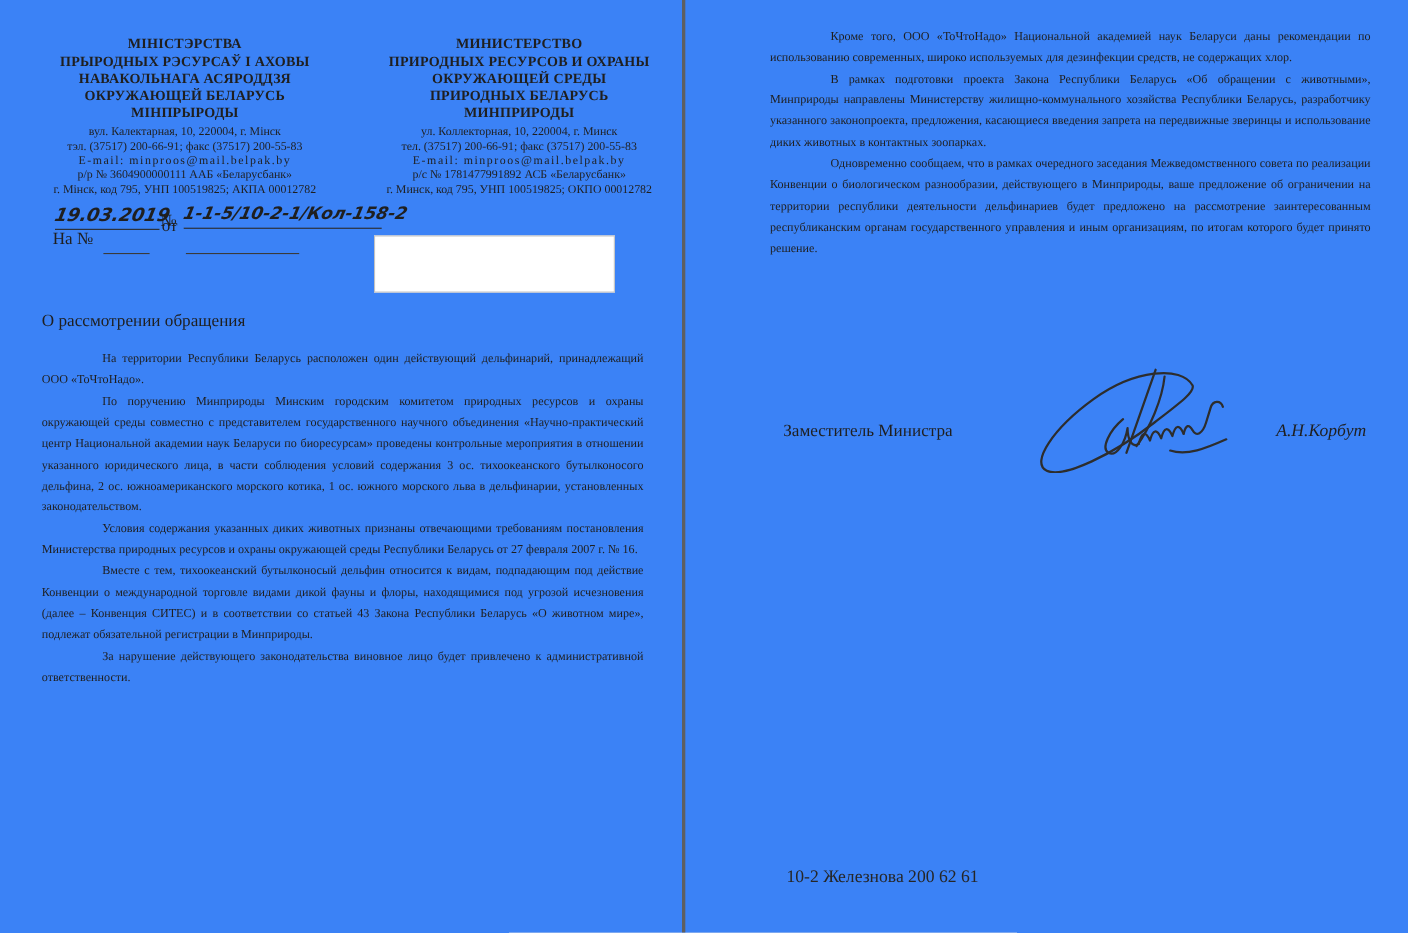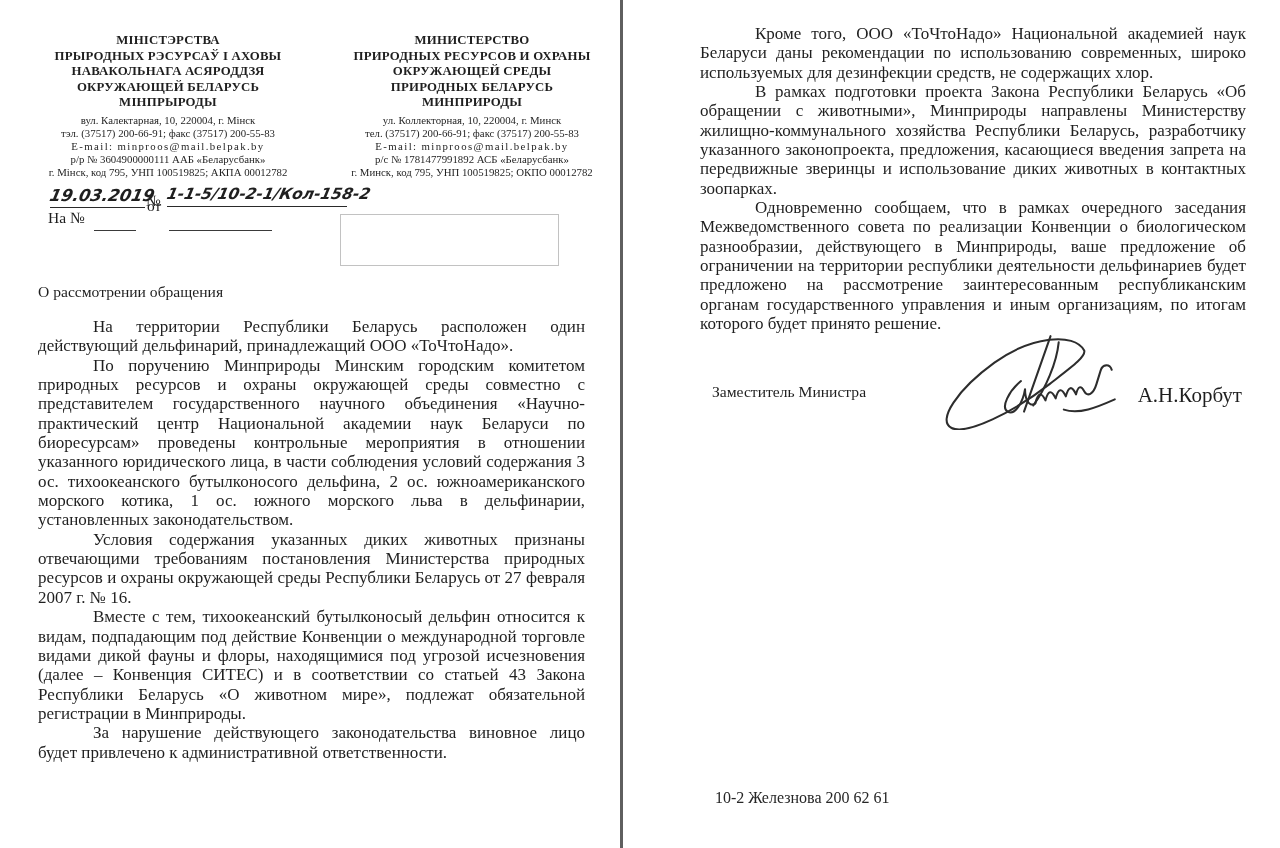--- a/index.html
+++ b/index.html
@@ -1,17 +1,17 @@
 <!DOCTYPE html>
 <html><head>
 <meta charset="utf-8">
 <style>
   html,body{margin:0;padding:0;background:#e8e8e8;}
   .scan{
-    position:relative;width:1280px;height:848px;background:#ffffff;
+    position:relative;width:1280px;height:848px;background:#3b82f6;
     font-family:"Liberation Serif", serif;color:#1f1f1f;overflow:hidden;
   }
   .divider{position:absolute;left:620px;top:0;width:3px;height:848px;background:#5f5f5f;}
 
   
   .page-left{position:absolute;left:0;top:0;width:620px;height:848px;}
   .letterhead{position:absolute;top:33px;left:0;width:620px;display:flex;}
   .lh-col{width:276px;text-align:center;}
   .lh-col.by{margin-left:30px;}
   .lh-col.ru{margin-left:28px;}
@@ -30,29 +30,29 @@
   .hw-ref .hw{font-size:15.5px;}
   .na-label{position:absolute;left:48px;top:197px;font-size:15.5px;margin-top:12px;}
   .blank-1{position:absolute;left:94px;top:213px;width:42px;height:17px;border-bottom:1.5px solid #3a3a3a;}
   .ot-label{position:absolute;left:147px;top:197px;font-size:15.5px;}
   .blank-2{position:absolute;left:169px;top:213px;width:103px;height:17px;border-bottom:1.5px solid #3a3a3a;}
 
   .addr-box{position:absolute;left:340px;top:214px;width:217px;height:50px;border:1.5px solid #c2c2c2;background:#fff;}
 
   .subject{position:absolute;left:38px;top:283px;font-size:15.6px;}
 
-  .body-block{text-align:justify;font-size:17px;line-height:19.35px;}
+  .body-block{text-align:justify;font-size:11px;line-height:19.35px;}
   .body-block p{margin:0;text-indent:55px;}
   .body-left{position:absolute;left:38px;top:317px;width:547px;}
 
   
   .page-right{position:absolute;left:623px;top:0;width:657px;height:848px;}
   .body-right{position:absolute;left:77px;top:24px;width:546px;}
   .position-title{position:absolute;left:89px;top:383px;font-size:15.6px;white-space:nowrap;}
-  .signer-name{position:absolute;right:38px;top:383px;font-size:21px;white-space:nowrap;}
+  .signer-name{position:absolute;right:38px;top:383px;font-size:16px;white-space:nowrap;font-style:italic;}
   .signature{position:absolute;left:295px;top:328px;width:210px;height:102px;}
   .signature svg{width:100%;height:100%;}
   .signature path{fill:none;stroke:#2d2d2d;stroke-width:2;stroke-linecap:round;stroke-linejoin:round;}
   .footer-note{position:absolute;left:92px;top:789px;font-size:16px;color:#262626;}
 </style>
 </head>
 <body>
 
 <div class="scan">
 

